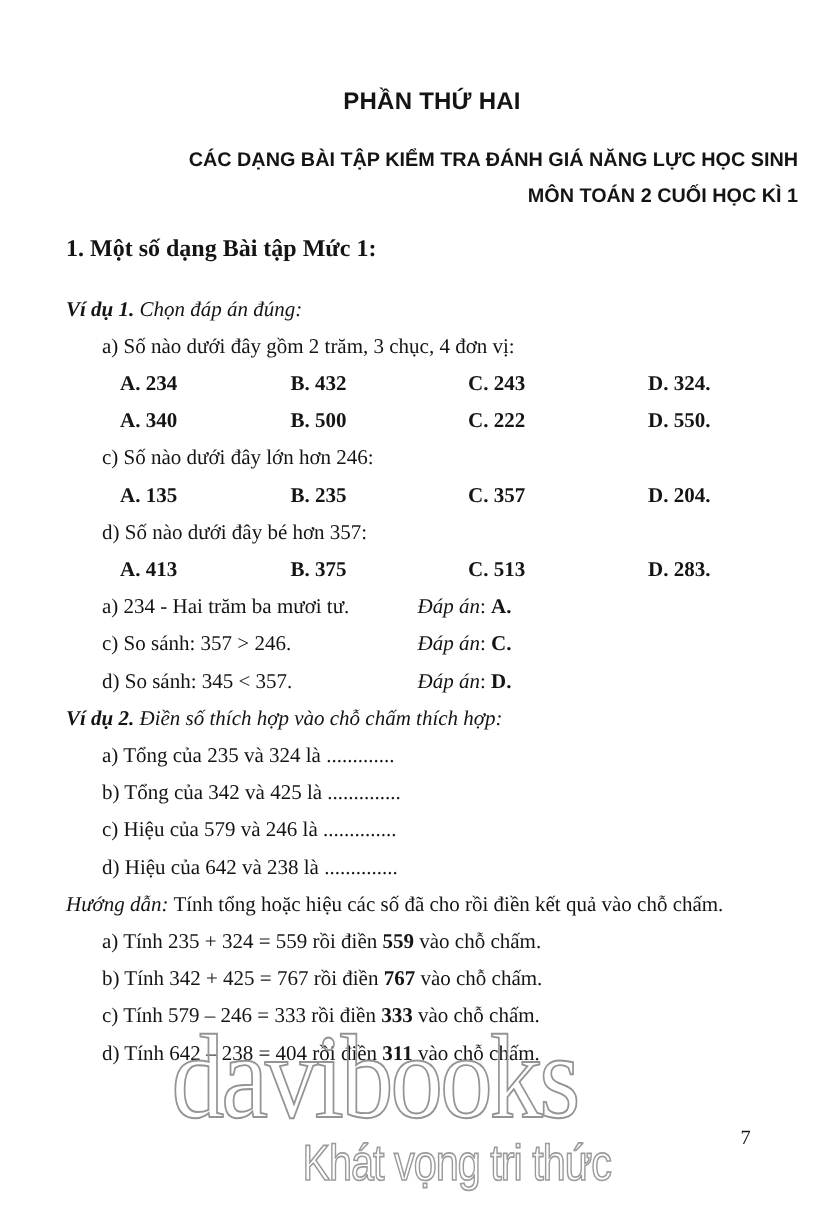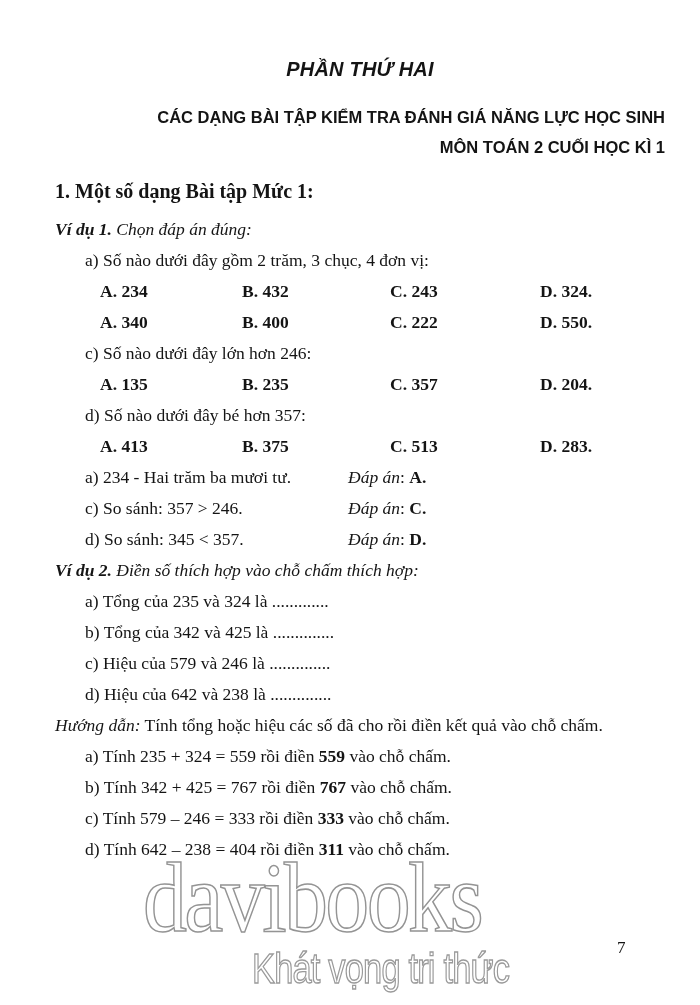--- a/index.html
+++ b/index.html
@@ -14,45 +14,44 @@
     overflow: hidden;
     margin: 0 auto;
   }
   .content {
     position: absolute;
     left: 55px;
     top: 56px;
     width: 610px;
   }
   .part-title {
-    margin: 0;
+    margin: 16px;
     font-family: "Liberation Sans", sans-serif;
     font-weight: bold;
     font-size: 20px;
     line-height: 26px;
     text-align: center;
     letter-spacing: 0.2px;
-    font-style: italic;
   }
   .subtitle {
     font-family: "Liberation Sans", sans-serif;
     font-weight: bold;
     font-size: 16.5px;
     line-height: 30px;
     text-align: right;
   }
   .subtitle-block { margin-top: 20px; }
   .section-heading {
     margin-top: 17px;
     font-weight: bold;
     font-size: 20px;
     line-height: 25px;
   }
   .line { line-height: 31px; }
-  .first-line { margin-top: 10px; }
+  .first-line { margin-top: 22px; }
   .indent1 { padding-left: 30px; }
   .bi { font-weight: bold; font-style: italic; }
   .it { font-style: italic; }
   .b  { font-weight: bold; }
   .opts { position: relative; height: 31px; font-weight: bold; }
   .opt { position: absolute; top: 0; white-space: nowrap; }
   .opt-a { left: 45px; }
   .opt-b { left: 187px; }
   .opt-c { left: 335px; }
   .opt-d { left: 485px; }
@@ -118,21 +117,21 @@
     <div class="line indent1">a) Số nào dưới đây gồm 2 trăm, 3 chục, 4 đơn vị:</div>
     <div class="line opts">
       <span class="opt opt-a">A. 234</span>
       <span class="opt opt-b">B. 432</span>
       <span class="opt opt-c">C. 243</span>
       <span class="opt opt-d">D. 324.</span>
     </div>
 
     <div class="line opts">
       <span class="opt opt-a">A. 340</span>
-      <span class="opt opt-b">B. 400</span>
+      <span class="opt opt-b">B. 500</span>
       <span class="opt opt-c">C. 222</span>
       <span class="opt opt-d">D. 550.</span>
     </div>
 
     <div class="line indent1">c) Số nào dưới đây lớn hơn 246:</div>
     <div class="line opts">
       <span class="opt opt-a">A. 135</span>
       <span class="opt opt-b">B. 235</span>
       <span class="opt opt-c">C. 357</span>
       <span class="opt opt-d">D. 204.</span>

